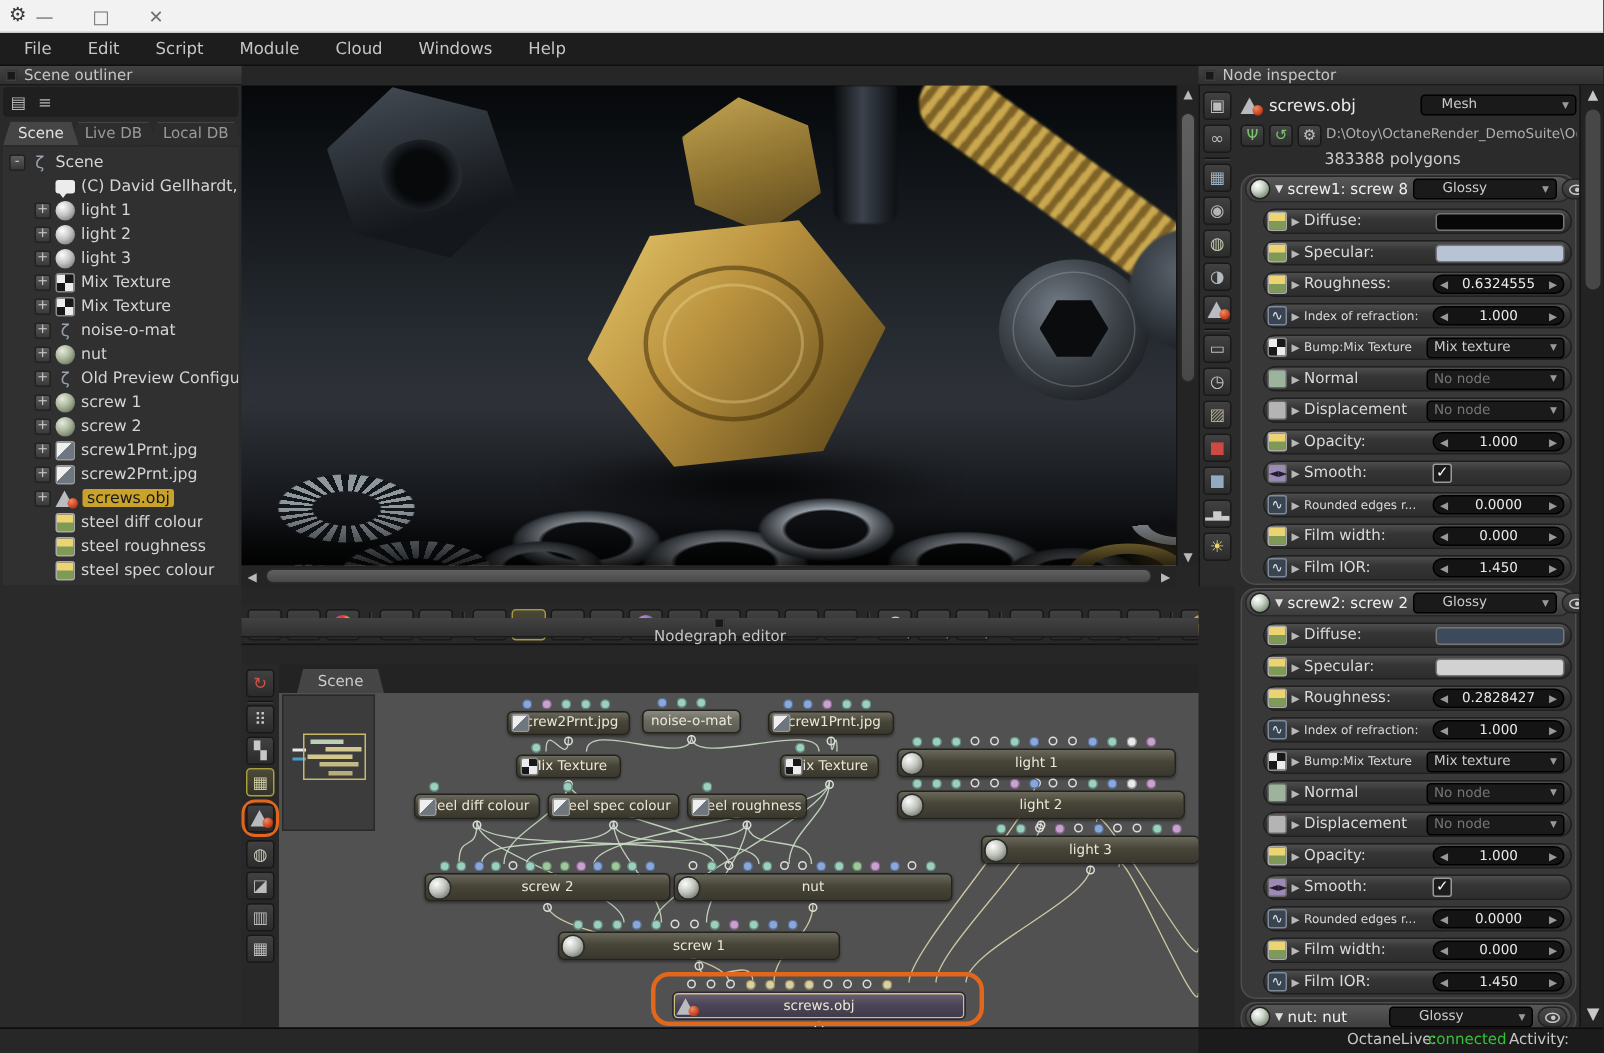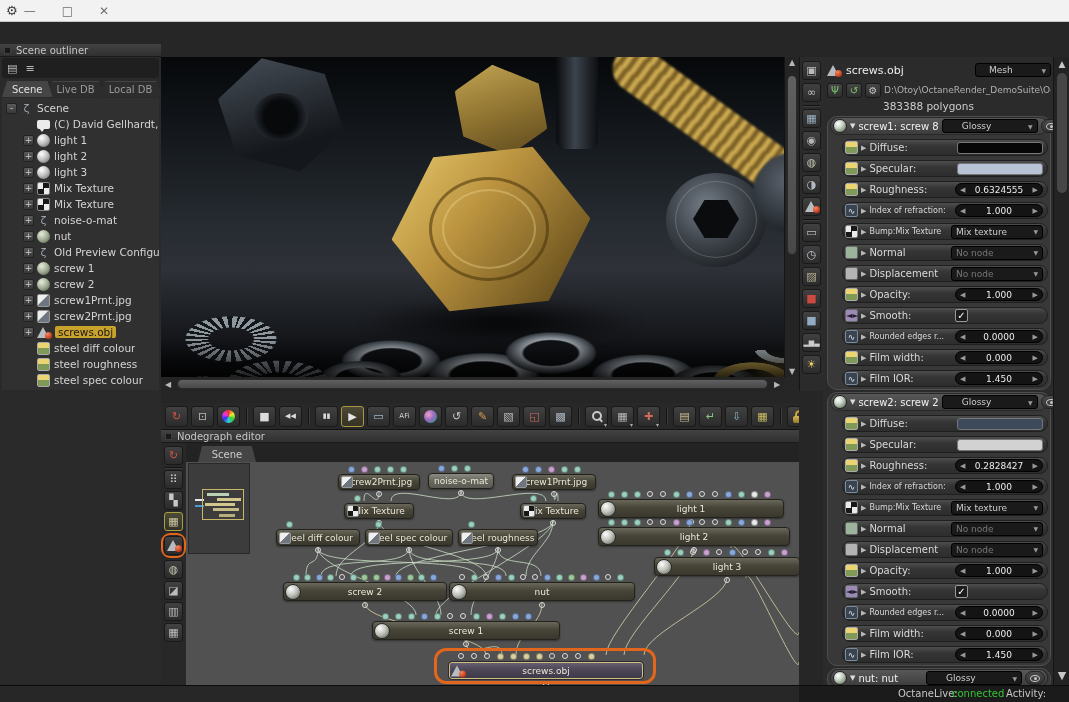--- a/index.html
+++ b/index.html
@@ -82,21 +82,21 @@
 .magic::before{content:"";position:absolute;left:1px;top:1px;width:6px;height:6px;border:2px solid #c8c8c8;border-radius:50%;}
 .magic::after{content:"";position:absolute;right:0;bottom:1px;width:5px;height:2px;background:#c8c8c8;transform:rotate(45deg);}
 .lockic{width:11px;height:13px;position:relative;}
 .lockic::before{content:"";position:absolute;left:2px;top:0;width:7px;height:7px;border:2px solid #caa73e;border-radius:50% 50% 0 0;border-bottom:none;}
 .lockic::after{content:"";position:absolute;left:0;bottom:0;width:11px;height:7px;background:linear-gradient(#d8b850,#96782a);border-radius:2px;}
 
 #right-strip{left:799px;top:57px;width:24px;height:334px;background:#2b2b2b;border-left:1px solid #151515;display:flex;flex-direction:column;align-items:center;padding-top:4px;gap:3px;}
 .sbtn{width:19px;height:19px;flex:none;display:flex;align-items:center;justify-content:center;background:linear-gradient(180deg,#414141,#2b2b2b);border:1px solid #191919;border-radius:3px;position:relative;font-size:11px;}
 .hsep{width:17px;height:1px;background:#141414;box-shadow:0 1px 0 #3c3c3c;flex:none;}
 
-#ng-header{left:161px;top:430px;width:638px;height:13px;}
+#ng-header{left:161px;top:412px;width:638px;height:13px;flex-direction:column;}
 #ng-strip{left:161px;top:443px;width:25px;height:242px;background:#282828;display:flex;flex-direction:column;align-items:center;padding-top:3px;gap:2px;}
 .annoring{padding:1px;border:2.5px solid #e2661c;border-radius:9px;}
 .sbtn.selicon{border-color:#a8a040;background:linear-gradient(180deg,#4c4a38,#343226);}
 #ng-tabrow{left:186px;top:443px;width:613px;height:19px;background:#232323;}
 #ng-tab{position:absolute;left:12px;top:3px;width:58px;height:16px;background:#454545;color:#ccc;font-size:10px;display:flex;align-items:center;justify-content:center;clip-path:polygon(7% 0,93% 0,100% 100%,0 100%);}
 #ng-canvas{left:186px;top:462px;width:613px;height:223px;background:#515151;overflow:hidden;}
 #wires{position:absolute;left:0;top:0;}
 .node{position:absolute;border-radius:4px;border:1px solid #23231c;display:flex;align-items:center;font-size:9px;color:#ece8d8;background:linear-gradient(#6a685a,#474538 45%,#3a382e);box-shadow:0 1px 2px rgba(0,0,0,.4);}
 .node.lightbg{background:linear-gradient(#8a8a80,#6a6a60 45%,#5a5a52);}
 .node.purple{background:linear-gradient(#6a6276,#4c4656 45%,#3e3948);border-color:#2c2838;box-shadow:inset 0 0 0 1px #cfc07a;}
@@ -115,21 +115,21 @@
 #inspector{left:823px;top:57px;width:230px;height:628px;background:#2b2b2b;overflow:hidden;padding:2px 2px 0 4px;}
 #insp-scroll{left:1053px;top:57px;width:16px;height:628px;background:#232323;border-left:1px solid #151515;}
 #insp-scroll .sar{position:absolute;left:0;width:16px;text-align:center;font-size:9px;color:#c8c8c8;}
 #insp-scroll .thumb{position:absolute;left:3px;top:16px;width:10px;height:120px;background:#474747;border-radius:5px;}
 #insp-top{display:flex;align-items:center;height:22px;gap:5px;}
 #insp-title{font-size:11px;color:#ececec;flex:1;}
 .ddown{display:flex;align-items:center;height:14px;background:#1a1a1a;border:1px solid #000;border-radius:3px;color:#ccc;font-size:9px;padding:0 4px;}
 .ddown .dv{flex:1;overflow:hidden;white-space:nowrap;}
 .ddown .da{font-size:6px;color:#999;margin-left:2px;}
 .ddown.off .dv{color:#777;}
-#insp-type{width:76px;flex:none;padding-left:13px;}
+#insp-type{width:104px;flex:none;padding-left:13px;}
 #insp-info{display:flex;align-items:center;height:18px;gap:3px;}
 .toolbtn{width:16px;height:15px;display:flex;align-items:center;justify-content:center;background:linear-gradient(#454545,#2e2e2e);border:1px solid #191919;border-radius:3px;font-size:10px;flex:none;}
 #insp-path{font-size:9px;color:#b0b0b0;white-space:nowrap;overflow:hidden;flex:1;}
 #insp-poly{font-size:10.5px;color:#cccccc;margin:1px 0 0 56px;height:14px;}
 .insp-group{margin-top:2px;background:#383838;border:1px solid #4e4e4e;border-radius:10px;padding:0 2px 2px 2px;}
 .ghead{display:flex;align-items:center;height:18px;background:linear-gradient(#585858,#3c3c3c);border-radius:9px;border:1px solid #282828;padding:0 2px;margin-top:0;}
 .gsphere{width:14px;height:14px;border-radius:50%;background:radial-gradient(circle at 35% 30%,#fff,#cfd8cc 35%,#8a9a86 70%,#4c584a);border:1px solid #222;margin-right:3px;flex:none;}
 .gtri{color:#ddd;font-size:7px;margin-right:3px;}
 .gtitle{font-size:10px;color:#f0f0f0;margin-right:3px;white-space:nowrap;}
 .gdd{width:96px;flex:none;margin-left:auto;padding-left:19px;}
@@ -161,20 +161,29 @@
 
   <div id="titlebar" class="abs">
     <span class="appicon">⚙</span>
     <span class="winbtns">
       <span class="wbtn">—</span>
       <span class="wbtn">□</span>
       <span class="wbtn">✕</span>
     </span>
   </div>
 
+  <div id="menubar" class="abs">
+      <span class="menu-item">File</span>
+      <span class="menu-item">Edit</span>
+      <span class="menu-item">Script</span>
+      <span class="menu-item">Module</span>
+      <span class="menu-item">Cloud</span>
+      <span class="menu-item">Windows</span>
+      <span class="menu-item">Help</span>
+    </div>
 
   <div id="outliner" class="abs">
     <div class="phead" style="left:0;top:0;width:161px;">
       <span class="grip"></span>
       <span>Scene outliner</span>
     </div>
     <div id="ol-toolbar">
       <span class="mini-ic">▤</span>
       <span class="mini-ic">≡</span>
     </div>
@@ -708,20 +717,24 @@
       <div class="pin" style="background: rgb(217, 207, 159); left: 337px; top: 191px;"></div>
       <div class="pin" style="background: rgb(217, 207, 159); left: 350px; top: 191px;"></div>
       <div class="pin hollow" style="left: 363px; top: 191px;"></div>
       <div class="pin hollow" style="left: 376px; top: 191px;"></div>
       <div class="pin hollow" style="left: 389px; top: 191px;"></div>
       <div class="pin" style="background: rgb(217, 207, 159); left: 402px; top: 191px;"></div>
       <div class="pin hollow" style="left: 357px; top: 219px;"></div>
       <div class="annorect" style="left: 248px; top: 186px; width: 222px; height: 36px;"></div>
     </div>
 
+  <div id="insp-header" class="phead abs">
+    <span class="grip"></span>
+    <span>Node inspector</span>
+  </div>
 
   <div id="inspector" class="abs">
     <div id="insp-top">
       <span class="meshic"></span>
       <span id="insp-title">screws.obj</span>
       <div class="ddown" id="insp-type">
         <span class="dv">Mesh</span>
           <span class="da">▼</span>
       </div>
     </div>

